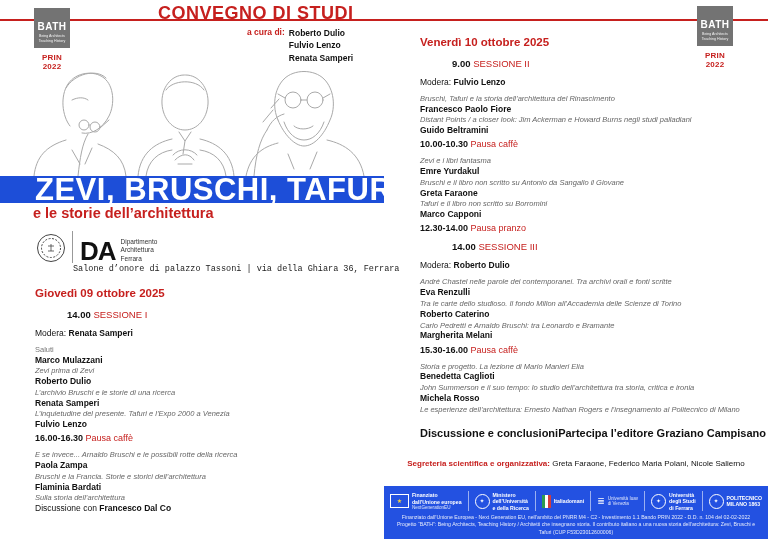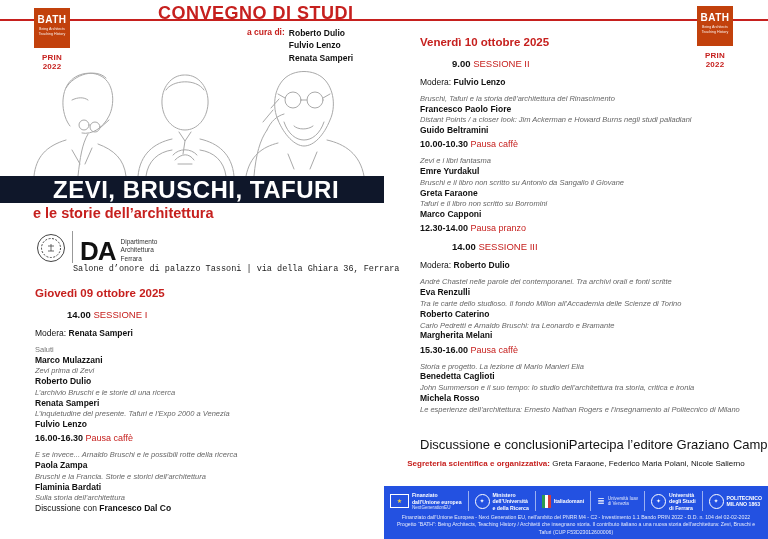--- a/index.html
+++ b/index.html
@@ -5,34 +5,34 @@
   html,body{margin:0;padding:0;}
   body{width:768px;height:539px;position:relative;background:#fff;overflow:hidden;
        font-family:"Liberation Sans",sans-serif;color:#111;}
   .red{color:#c6201e;}
 
   
   .top-rule{position:absolute;left:0;top:19px;width:768px;height:2px;background:#c6201e;}
   .event-type{position:absolute;left:158px;top:3px;width:234px;text-align:left;
               font-size:18px;font-weight:bold;letter-spacing:.5px;color:#c6201e;}
   .bath{position:absolute;width:36px;text-align:center;}
-  .bath-box{width:36px;height:40px;background:#c2410c;color:#fff;box-sizing:border-box;padding-top:7px;}
+  .bath-box{width:36px;height:40px;background:#737373;color:#fff;box-sizing:border-box;padding-top:14px;}
   .bath-title{font-size:10px;font-weight:bold;letter-spacing:.5px;line-height:1;}
   .bath-sub{font-size:3.6px;line-height:1.3;margin-top:2px;opacity:.92;text-align:center;}
   .bath-prin{font-size:8px;font-weight:bold;color:#c6201e;margin-top:5px;letter-spacing:.2px;}
   .curators{position:absolute;left:247px;top:27px;display:flex;gap:4px;font-size:8.5px;}
   .curators-label{color:#c6201e;font-weight:bold;white-space:nowrap;}
   .curators-names div{font-weight:bold;line-height:1.45;white-space:nowrap;}
 
   
   .portraits{position:absolute;left:26px;top:62px;}
 
   
-  .banner{position:absolute;left:0;top:176px;width:384px;height:27px;background:#0f172a;
-          color:#fff;font-weight:bold;font-size:24px;line-height:27px;padding-left:53px;
+  .banner{position:absolute;left:0;top:176px;width:384px;height:27px;background:#1d4ed8;
+          color:#fff;font-weight:bold;font-size:31px;line-height:27px;padding-left:35px;
           box-sizing:border-box;letter-spacing:.5px;white-space:nowrap;}
   .banner-sub{position:absolute;left:33px;top:205px;color:#c6201e;font-weight:bold;font-size:14.5px;}
 
   
   .venue-row{position:absolute;left:36px;top:231px;display:flex;align-items:flex-end;}
   .seal{width:30px;height:30px;}
   .v-div{width:1px;height:32px;background:#999;margin:0 7px 0 6px;}
   .da{font-size:26px;font-weight:bold;letter-spacing:-1px;line-height:.9;margin-right:5px;}
   .dept{font-size:6.5px;color:#333;line-height:1.3;}
   .address{position:absolute;left:73px;top:264px;font-size:8.5px;color:#222;white-space:nowrap;font-family:Liberation Mono, monospace;}
@@ -45,21 +45,21 @@
   .prog-session{margin:2px 0 8px;font-size:9.5px;padding-left:32px;}
   .prog-session .time,.prog-break .time{font-weight:bold;color:#111;}
   .prog-mod{margin:0 0 8px;font-size:8.5px;}
   .prog-talk{margin:0 0 2.5px;}
   .talk-title{font-size:7.5px;font-style:italic;color:#666;line-height:1.18;white-space:nowrap;}
   .talk-title.noitalic{font-style:normal;color:#777;}
   .talk-speaker{font-size:8.5px;color:#111;line-height:1.2;white-space:nowrap;}
   .talk-speaker b{font-weight:bold;}
   .sp-prefix{font-weight:normal;}
   .prog-break{margin:4px 0 8px;font-size:9px;}
-  .prog-row2{display:flex;justify-content:space-between;margin-top:23px;font-size:13px;white-space:nowrap;}
+  .prog-row2{display:flex;justify-content:space-between;margin-top:13px;font-size:11px;white-space:nowrap;font-weight:bold;}
 
   .secretariat{position:absolute;left:390px;top:459px;width:372px;text-align:center;font-size:8px;white-space:nowrap;}
   .secretariat .lbl{color:#c6201e;font-weight:bold;}
 
   
   .footer{position:absolute;left:384px;top:486px;width:384px;height:53px;background:#2351e1;
           display:flex;flex-direction:column;justify-content:center;align-items:center;}
   .f-logos{display:flex;align-items:center;gap:6px;margin-top:2px;}
   .f-sep{width:1px;height:20px;background:rgba(255,255,255,.55);}
   .f-logo{display:flex;align-items:center;gap:3px;color:#fff;}

